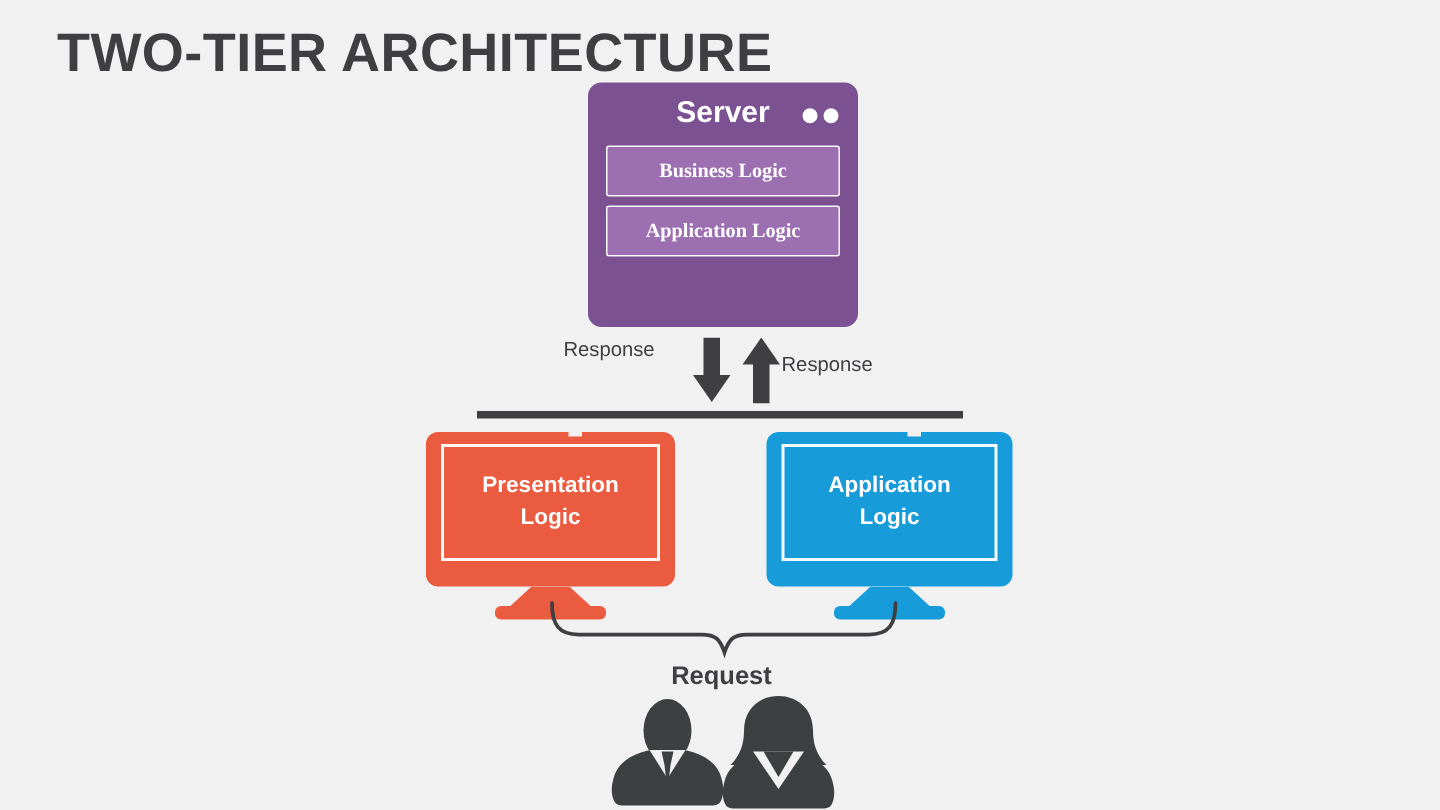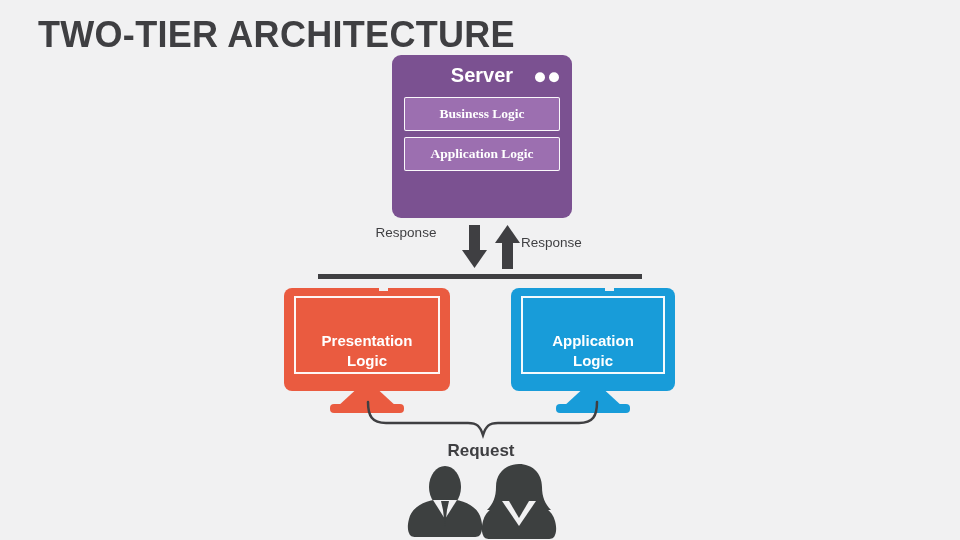--- a/index.html
+++ b/index.html
@@ -65,21 +65,21 @@
   }
   .monitor--left .monitor-body,.monitor--left .stand,.monitor--left .base{background:var(--orange,#EA5B40);}
   .monitor--right .monitor-body,.monitor--right .stand,.monitor--right .base{background:var(--blue,#189CD9);}
   .monitor-notch{
     position:absolute;top:0;left:calc(50% + 12px);width:9px;height:3px;
     background:var(--background,#F1F1F2);
   }
   .screen{
     position:absolute;left:10px;right:10px;top:8px;bottom:17px;
     border:2px solid rgba(255,255,255,.95);
-    display:flex;align-items:flex-end;justify-content:center;text-align:center;
+    display:flex;align-items:center;justify-content:center;text-align:center;
   }
   .screen-label{
     max-width:106px;color:#fff;font-size:15px;font-weight:700;line-height:1.38;
   }
   .stand{
     position:absolute;top:103px;left:50%;transform:translateX(-50%);
     width:60px;height:16px;
     clip-path:polygon(29% 0,71% 0,100% 100%,0 100%);
   }
   .base{

